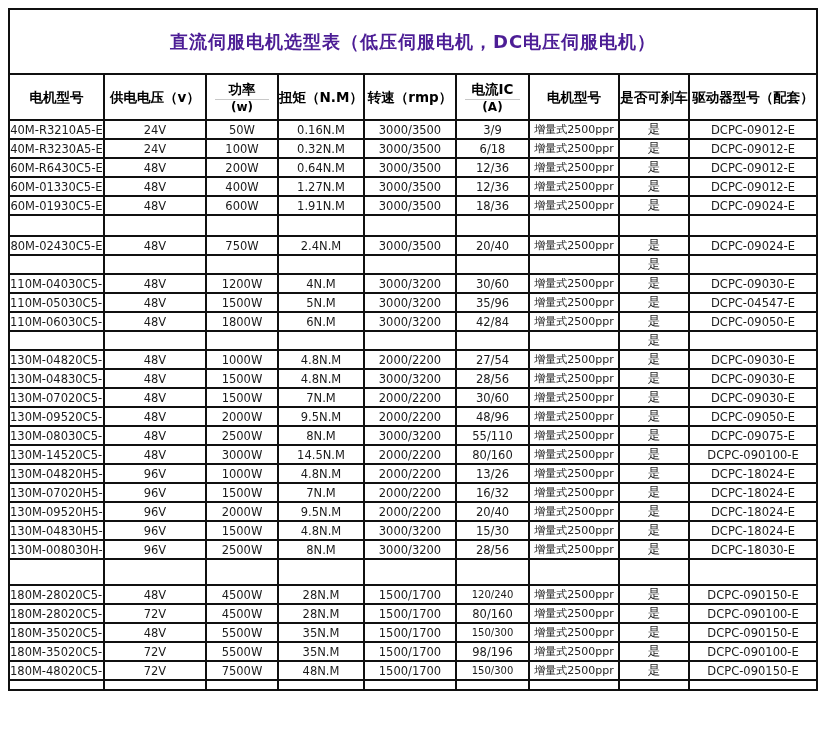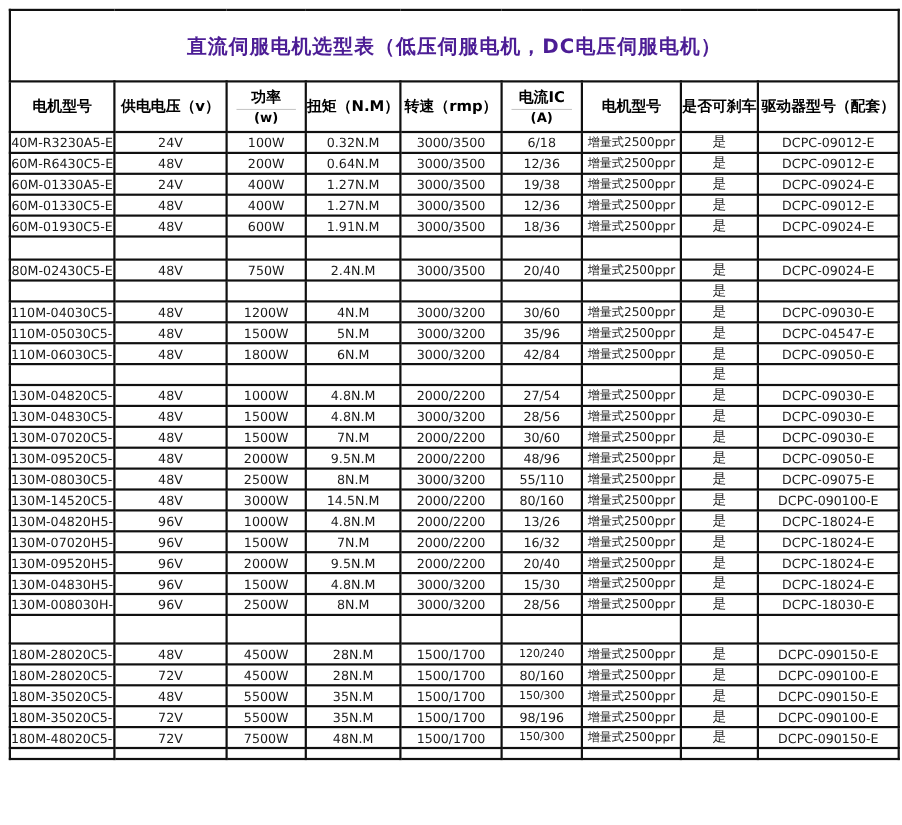--- a/index.html
+++ b/index.html
@@ -87,51 +87,51 @@
       <th>
           <span class="h-top">是否可刹车</span>
         </th>
       <th>
           <span class="h-top">驱动器型号（配套）</span>
         </th>
     </tr>
   </thead>
   <tbody>
       <tr>
+        <td class="c0">40M-R3210A5-E</td>
+        <td class="c1">24V</td>
+        <td class="c2">50W</td>
+        <td class="c3">0.16N.M</td>
+        <td class="c4">3000/3500</td>
+        <td class="c5">3/9</td>
+        <td class="c6">增量式2500ppr</td>
+        <td class="c7 brake">是</td>
+        <td class="c8">DCPC-09012-E</td>
+      </tr>
+      <tr>
         <td class="c0">40M-R3230A5-E</td>
         <td class="c1">24V</td>
         <td class="c2">100W</td>
         <td class="c3">0.32N.M</td>
         <td class="c4">3000/3500</td>
         <td class="c5">6/18</td>
         <td class="c6">增量式2500ppr</td>
         <td class="c7 brake">是</td>
         <td class="c8">DCPC-09012-E</td>
       </tr>
       <tr>
         <td class="c0">60M-R6430C5-E</td>
         <td class="c1">48V</td>
         <td class="c2">200W</td>
         <td class="c3">0.64N.M</td>
         <td class="c4">3000/3500</td>
         <td class="c5">12/36</td>
         <td class="c6">增量式2500ppr</td>
         <td class="c7 brake">是</td>
         <td class="c8">DCPC-09012-E</td>
-      </tr>
-      <tr>
-        <td class="c0">60M-01330A5-E</td>
-        <td class="c1">24V</td>
-        <td class="c2">400W</td>
-        <td class="c3">1.27N.M</td>
-        <td class="c4">3000/3500</td>
-        <td class="c5">19/38</td>
-        <td class="c6">增量式2500ppr</td>
-        <td class="c7 brake">是</td>
-        <td class="c8">DCPC-09024-E</td>
       </tr>
       <tr>
         <td class="c0">60M-01330C5-E</td>
         <td class="c1">48V</td>
         <td class="c2">400W</td>
         <td class="c3">1.27N.M</td>
         <td class="c4">3000/3500</td>
         <td class="c5">12/36</td>
         <td class="c6">增量式2500ppr</td>
         <td class="c7 brake">是</td>

